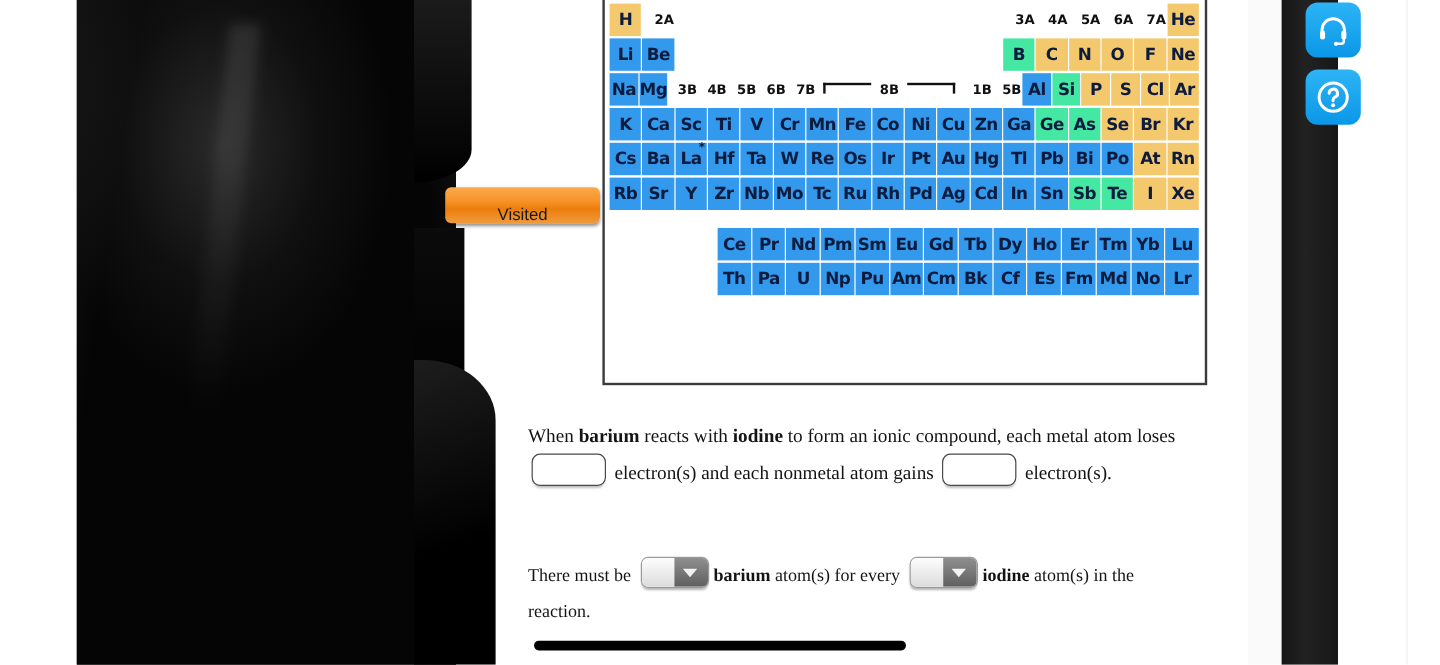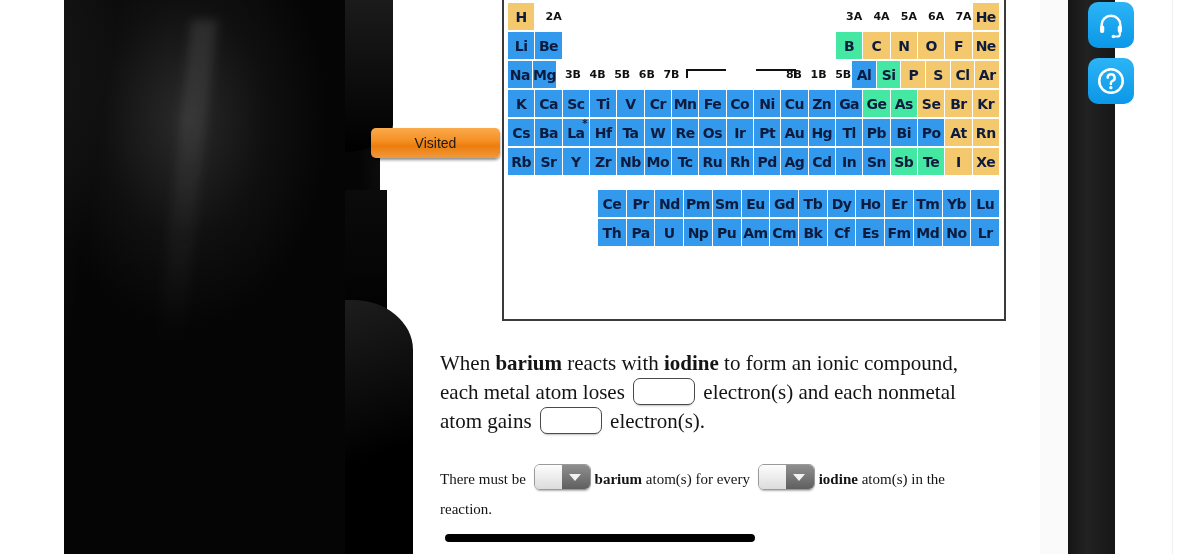--- a/index.html
+++ b/index.html
@@ -40,25 +40,25 @@
     border-top-right-radius:60px 50px;
   }
   .dark-sheen{
     position:absolute;left:110px;top:20px;width:26px;height:330px;
     background:linear-gradient(180deg,rgba(255,255,255,0.10),rgba(255,255,255,0.0));
     transform:skewX(-6deg);filter:blur(5px);
   }
 
   
   .visited-tab{
-    position:absolute;left:371px;top:128px;width:129px;height:30px;
+    position:absolute;left:371px;top:156px;width:129px;height:30px;
     background:linear-gradient(180deg,#fbaa4d 0%,#f59227 40%,#ec7d0c 60%,#f09a3d 100%);
     border-radius:5px 5px 5px 5px;
     box-shadow:0 2px 3px rgba(0,0,0,.45);
-    display:flex;align-items:center;justify-content:center;
+    display:flex;align-items:flex-end;justify-content:center;
     font-size:14px;color:#1a1a1a;font-family:"Liberation Sans",sans-serif;
   }
 
   
   .ptable{
     position:absolute;left:502px;top:-2px;width:504px;height:323px;
     background:#fff;border:2px solid #3a3a3a;box-sizing:border-box;
     padding:3px 4px;
   }
   .ptrow{display:flex;height:28px;margin-bottom:1px;}
@@ -75,34 +75,34 @@
   .c-none{background:transparent;}
   .grp{
     width:29px;height:27px;margin-right:1px;
     display:flex;align-items:center;justify-content:flex-end;
     font-family:"DejaVu Sans",sans-serif;
     font-size:11px;font-weight:bold;color:#111;
   }
   .star{position:absolute;top:0px;right:2px;font-size:10px;line-height:10px;}
   .eightb{
     width:149px;height:27px;margin-right:1px;display:flex;
-    align-items:center;justify-content:flex-end;position:relative;
+    align-items:center;justify-content:center;position:relative;
     font-family:"DejaVu Sans",sans-serif;font-size:11px;font-weight:bold;color:#111;
   }
   .eightb .bl,.eightb .br{
     position:absolute;top:8px;width:38px;height:7px;border-top:2px solid #111;
   }
   .eightb .bl{left:6px;border-left:2px solid #111;}
   .eightb .br{right:6px;border-right:2px solid #111;}
   .fblock{margin-left:90px;text-align:right;}
 
   
   .qtext{
     position:absolute;left:440px;top:349px;width:552px;
-    font-family:"Liberation Serif",serif;font-size:21px;line-height:29px;color:#141414;
+    font-family:"Liberation Serif",serif;font-size:16px;line-height:29px;color:#141414;
   }
   .qtext2{
     position:absolute;left:440px;top:464px;width:552px;
     font-family:"Liberation Serif",serif;font-size:15px;line-height:30px;color:#141414;
   }
   b{font-weight:bold;}
   .blank{
     display:inline-block;width:60px;height:25px;vertical-align:-6px;
     border:1.6px solid #4a4a4a;border-radius:7px;background:#fff;
     box-shadow:0 3px 2px -2px rgba(0,0,0,.25);

